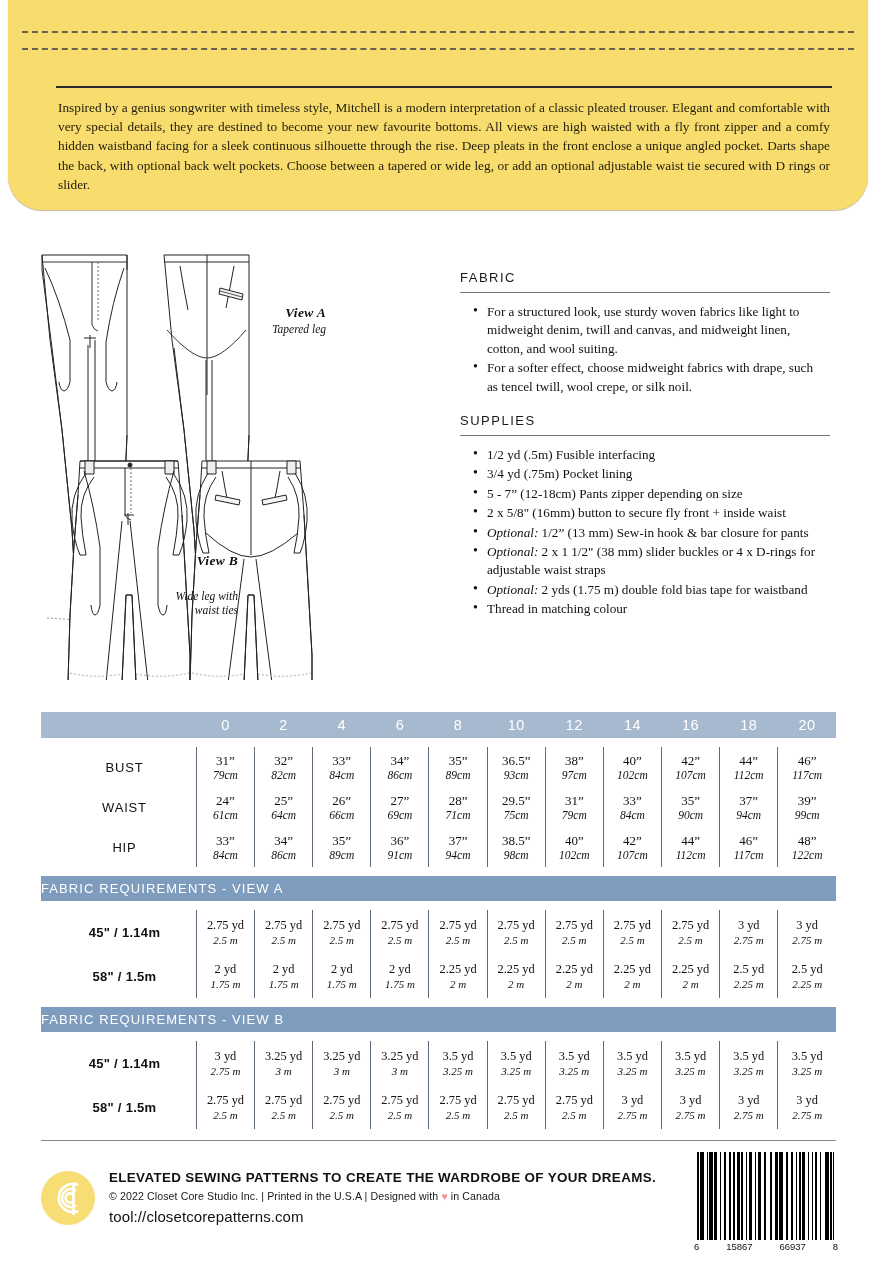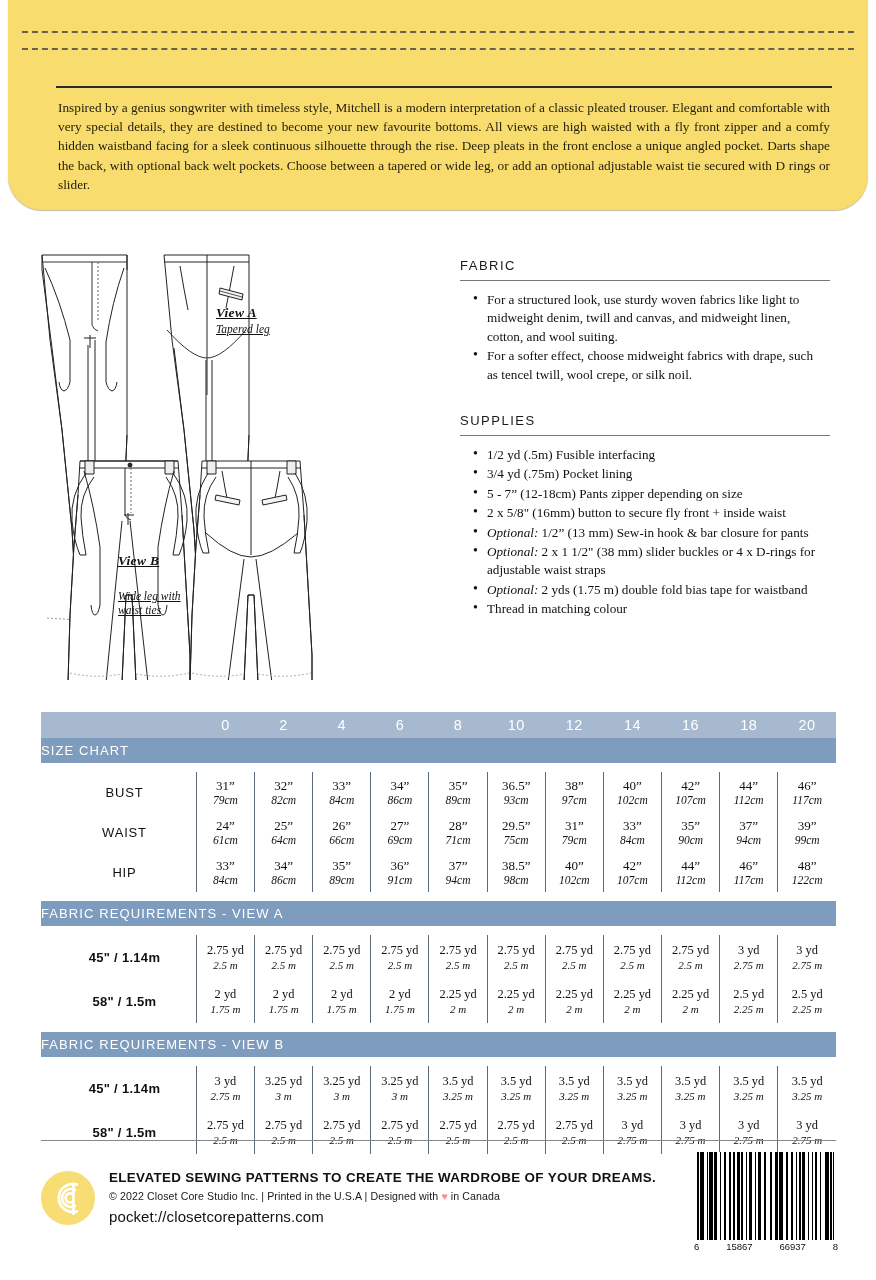--- a/index.html
+++ b/index.html
@@ -103,23 +103,22 @@
 
   
   .illustrations {
     position: absolute;
     left: 0; top: 230px;
     width: 440px; height: 450px;
   }
   .view-label {
     position: absolute;
     font-family: "Liberation Serif", serif;
-    text-align: left;
+    text-align: right;
     color: #111;
-    text-decoration: underline;
   }
   .view-label .vname {
     font-weight: bold;
     font-style: italic;
     font-size: 13.5px;
     display: block;
     letter-spacing: .3px;
   }
   .view-label .vdesc {
     font-style: italic;
@@ -161,21 +160,21 @@
     margin-bottom: 1px;
   }
   ul.bullets li:before {
     content: "\2022";
     position: absolute;
     left: 3px; top: -1px;
     font-size: 14px;
   }
   .opt { font-style: italic; }
 
-  #fabric-section { top: 258px; }
+  #fabric-section { top: 270px; }
   #supplies-section { top: 413px; }
 
   
   .tables {
     position: absolute;
     left: 41px;
     top: 712px;
     width: 795px;
   }
   table.chart {
@@ -495,23 +494,20 @@
           <td>4</td>
           <td>6</td>
           <td>8</td>
           <td>10</td>
           <td>12</td>
           <td>14</td>
           <td>16</td>
           <td>18</td>
           <td>20</td>
         </tr>
-        <tr class="band-row">
-          <td colspan="12">SIZE CHART</td>
-        </tr>
         <tr class="spacer-row">
           <td colspan="12"></td>
         </tr>
         <tr class="data-row">
           <td class="lbl">BUST</td>
           <td>
             <span class="imp">31”</span>
             <span class="met">79cm</span>
           </td>
           <td>
@@ -870,21 +866,21 @@
         <path d="M33 24.5 A4.6 4.6 0 1 0 33 29.5"></path>
       </g>
       <path d="M32.5 12 L32.5 44" stroke="#ffffff" stroke-width="2.6" fill="none"></path>
     </svg>
   </div>
   <div class="footer-text">
     <div class="tagline">ELEVATED SEWING PATTERNS TO CREATE THE WARDROBE OF YOUR DREAMS.</div>
     <div class="copyline">
       <span>© 2022 Closet Core Studio Inc. | Printed in the U.S.A | Designed with </span><span class="heart">♥</span><span> in Canada</span>
     </div>
-    <div class="weburl">pocket://closetcorepatterns.com</div>
+    <div class="weburl">tool://closetcorepatterns.com</div>
   </div>
 </div>
 
 <div class="barcode">
   <div class="bars" id="barcode-bars">
       <i style="width: 3.57143%; background: rgb(255, 255, 255);"></i>
       <i style="width: 0.892857%; background: rgb(0, 0, 0);"></i>
       <i style="width: 0.892857%; background: rgb(255, 255, 255);"></i>
       <i style="width: 0.892857%; background: rgb(0, 0, 0);"></i>
       <i style="width: 1.78571%; background: rgb(0, 0, 0);"></i>

